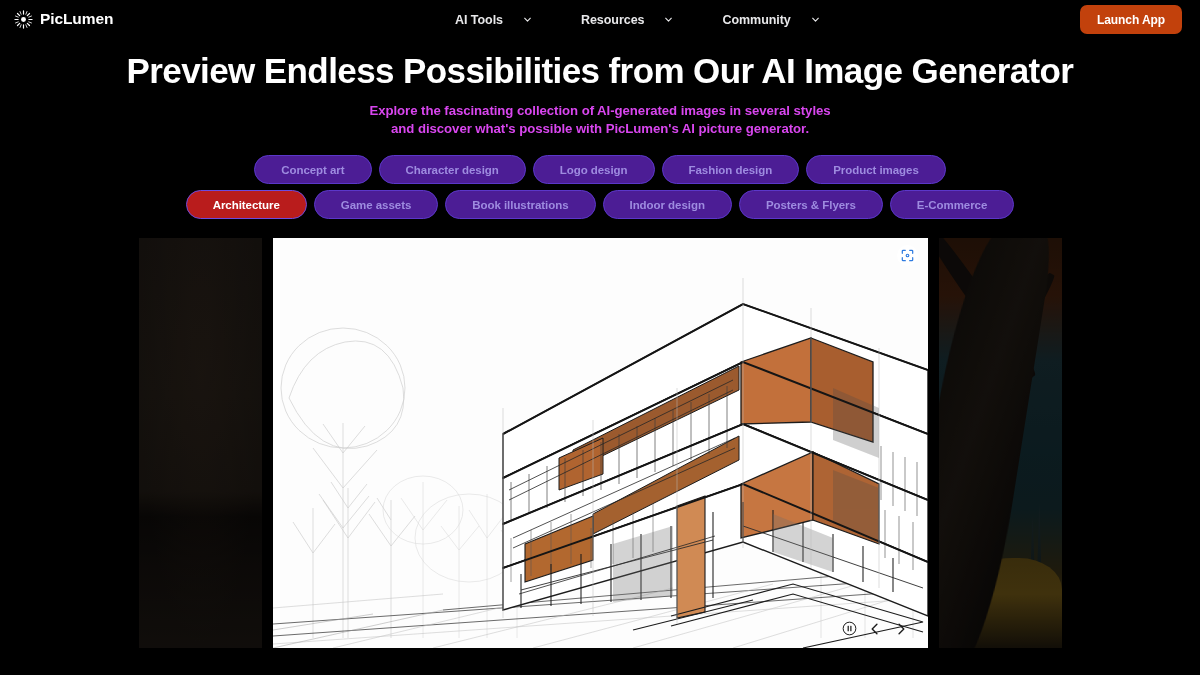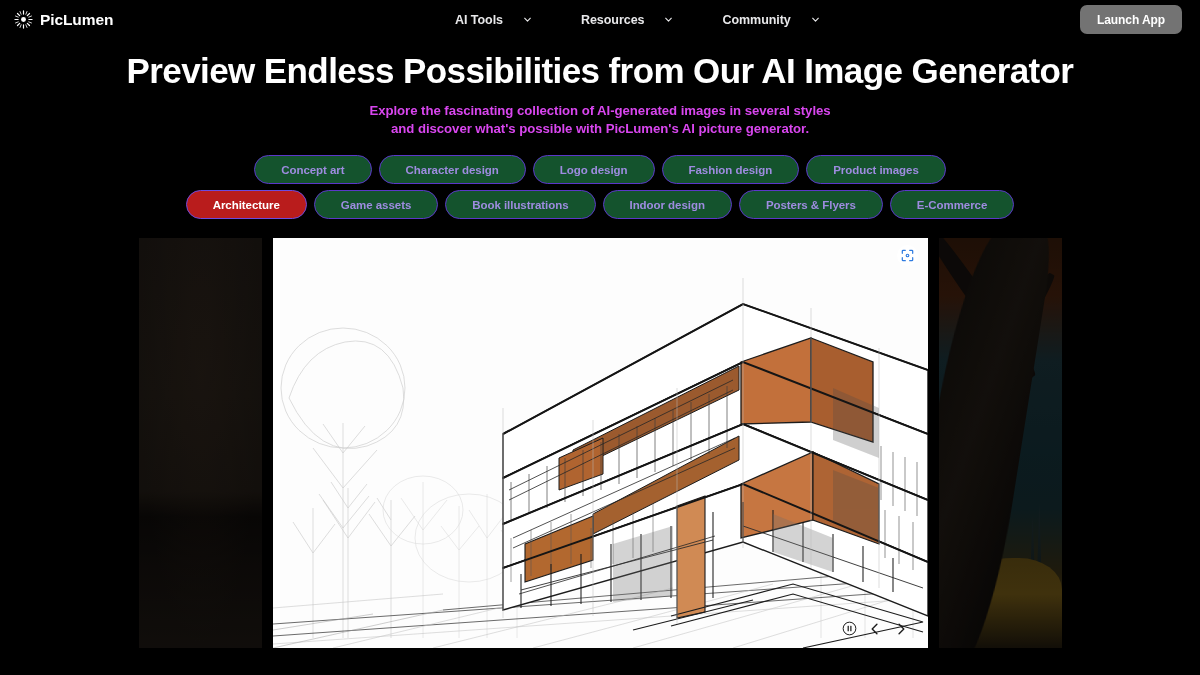--- a/index.html
+++ b/index.html
@@ -27,21 +27,20 @@
     width: 1200px;
     height: 39px;
     display: flex;
     align-items: center;
   }
 
   .brand {
     position: absolute;
     left: 14px;
     display: flex;
-    align-items: center;
     gap: 7px;
     cursor: pointer;
   }
   .brand-mark {
     width: 19px; height: 19px;
     display: block;
   }
   .brand-name {
     color: #ffffff;
     font-size: 15.5px;
@@ -70,21 +69,21 @@
     width: 9px; height: 9px;
     display: block;
   }
 
   .launch-btn {
     position: absolute;
     right: 18px;
     top: 5px;
     width: 102px;
     height: 29px;
-    background: #737373;
+    background: #c2410c;
     border: none;
     border-radius: 7px;
     color: #ffffff;
     font-size: 12px;
     font-weight: 700;
     font-family: "Liberation Sans", sans-serif;
     cursor: pointer;
     letter-spacing: -0.1px;
   }
 
@@ -127,21 +126,21 @@
     display: flex;
     justify-content: center;
     gap: 7px;
   }
   .chip {
     height: 29px;
     padding: 0 26px;
     display: flex;
     align-items: center;
     justify-content: center;
-    background: #14532d;
+    background: #4c1d95;
     border: 1px solid #5B37C9;
     border-radius: 15px;
     color: #9e8ce0;
     font-size: 11.5px;
     font-weight: 600;
     white-space: nowrap;
     cursor: pointer;
     letter-spacing: -0.05px;
   }
   .chip.active {

